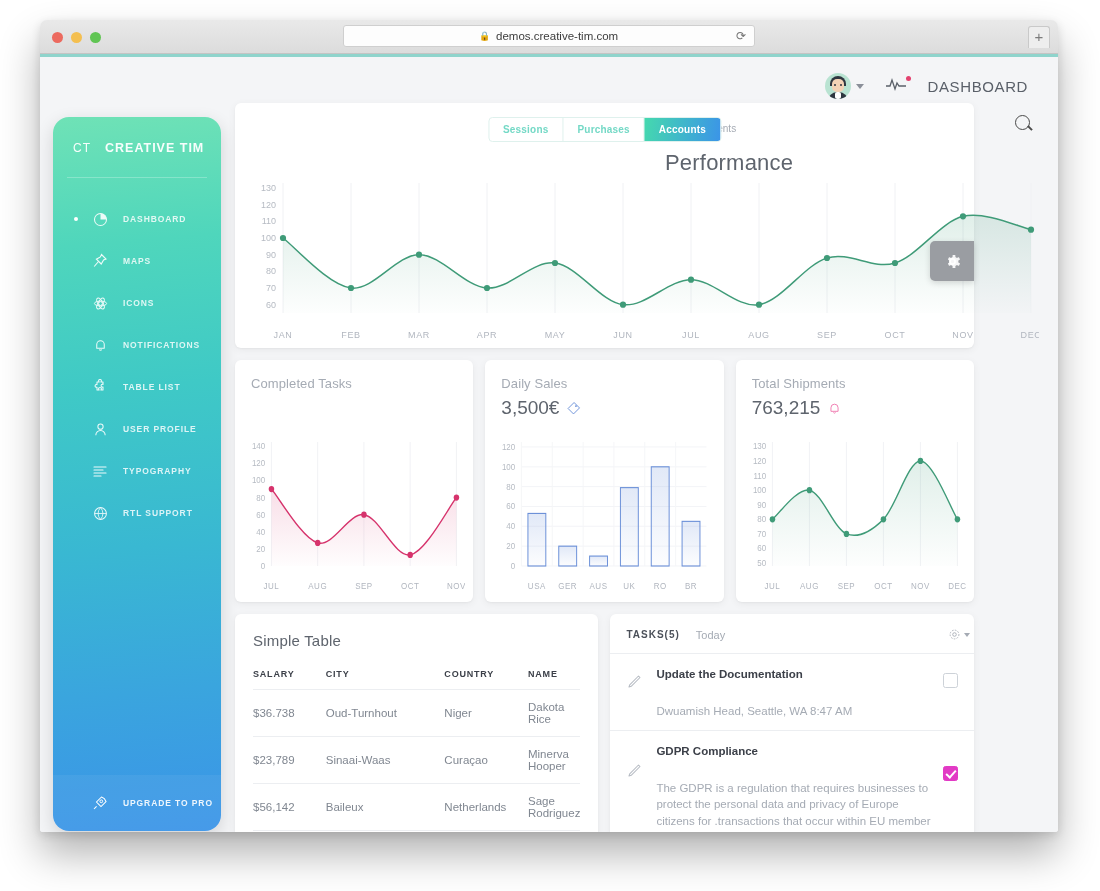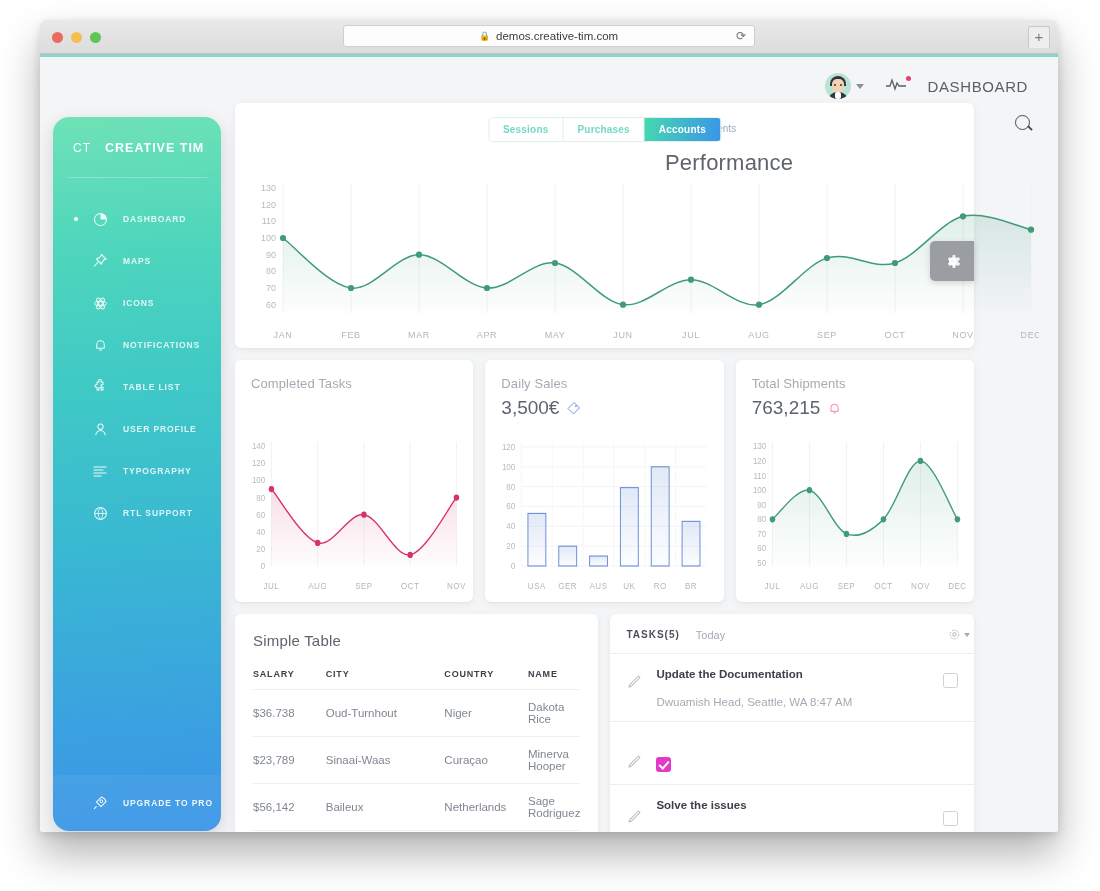--- a/index.html
+++ b/index.html
@@ -219,21 +219,21 @@
     padding: 14px 4px 12px 16px;
     border-bottom: 1px solid #eceef1;
   }
   .taskhead .t1 { font-size: 10px; letter-spacing: 1px; color: #4b5059; font-weight: 600; }
   .taskhead .t2 { font-size: 11px; color: #a5abb4; font-weight: 300; }
   .taskhead .gear { margin-left: auto; display: flex; align-items: center; gap: 3px; color: #a5abb4; }
   .taskrow { display: flex; align-items: flex-start; padding: 10px 16px 10px 16px; border-bottom: 1px solid #eceef1; }
   .taskrow .pen { width: 30px; flex: none; color: #b7bcc4; padding-top: 10px; }
   .taskrow .tbody { flex: 1; padding-right: 10px; }
   .taskrow .tname { font-size: 11.5px; font-weight: 700; color: #3c4049; }
-  .taskrow .tdesc { font-size: 11.5px; color: #a5abb4; font-weight: 300; line-height: 1.45; margin-top: 12px; }
+  .taskrow .tdesc { font-size: 11.5px; color: #a5abb4; font-weight: 300; line-height: 1.45; margin-top: 21px; }
   .cbox { width: 15px; height: 15px; border: 1px solid #cdd2d8; border-radius: 2.5px; flex: none; margin-top: 9px; }
   .cbox.checked { background: #e23ac5; border-color: #e23ac5; position: relative; }
   .cbox.checked:after {
     content: ""; position: absolute; left: 4px; top: 1px;
     width: 4px; height: 8px;
     border: solid #ffffff; border-width: 0 2px 2px 0;
     transform: rotate(42deg);
   }
 
   .axlabel { font-size: 9px; fill: #b6bbc3; font-family: "Liberation Sans", sans-serif; }
@@ -675,20 +675,24 @@
             </span>
             <span class="cbox"></span>
           </div>
 
           <div class="taskrow">
             <span class="pen" style="padding-top:22px">
               <svg width="16" height="16" viewBox="0 0 16 16">
                   <path d="M12.5 2 L14 3.5 L5.2 12.3 L3 13 L3.7 10.8 Z" fill="none" stroke="#b7bcc4" stroke-width="1.05" stroke-linejoin="round"></path>
                 </svg>
             </span>
+            <span class="tbody">
+              <span class="tname">GDPR Compliance</span>
+              <div class="tdesc">The GDPR is a regulation that requires businesses to protect the personal data and privacy of Europe citizens for .transactions that occur within EU member states</div>
+            </span>
             <span class="cbox checked" style="margin-top:25px"></span>
           </div>
 
           <div class="taskrow">
             <span class="pen" style="padding-top:14px">
               <svg width="16" height="16" viewBox="0 0 16 16">
                   <path d="M12.5 2 L14 3.5 L5.2 12.3 L3 13 L3.7 10.8 Z" fill="none" stroke="#b7bcc4" stroke-width="1.05" stroke-linejoin="round"></path>
                 </svg>
             </span>
             <span class="tbody">

